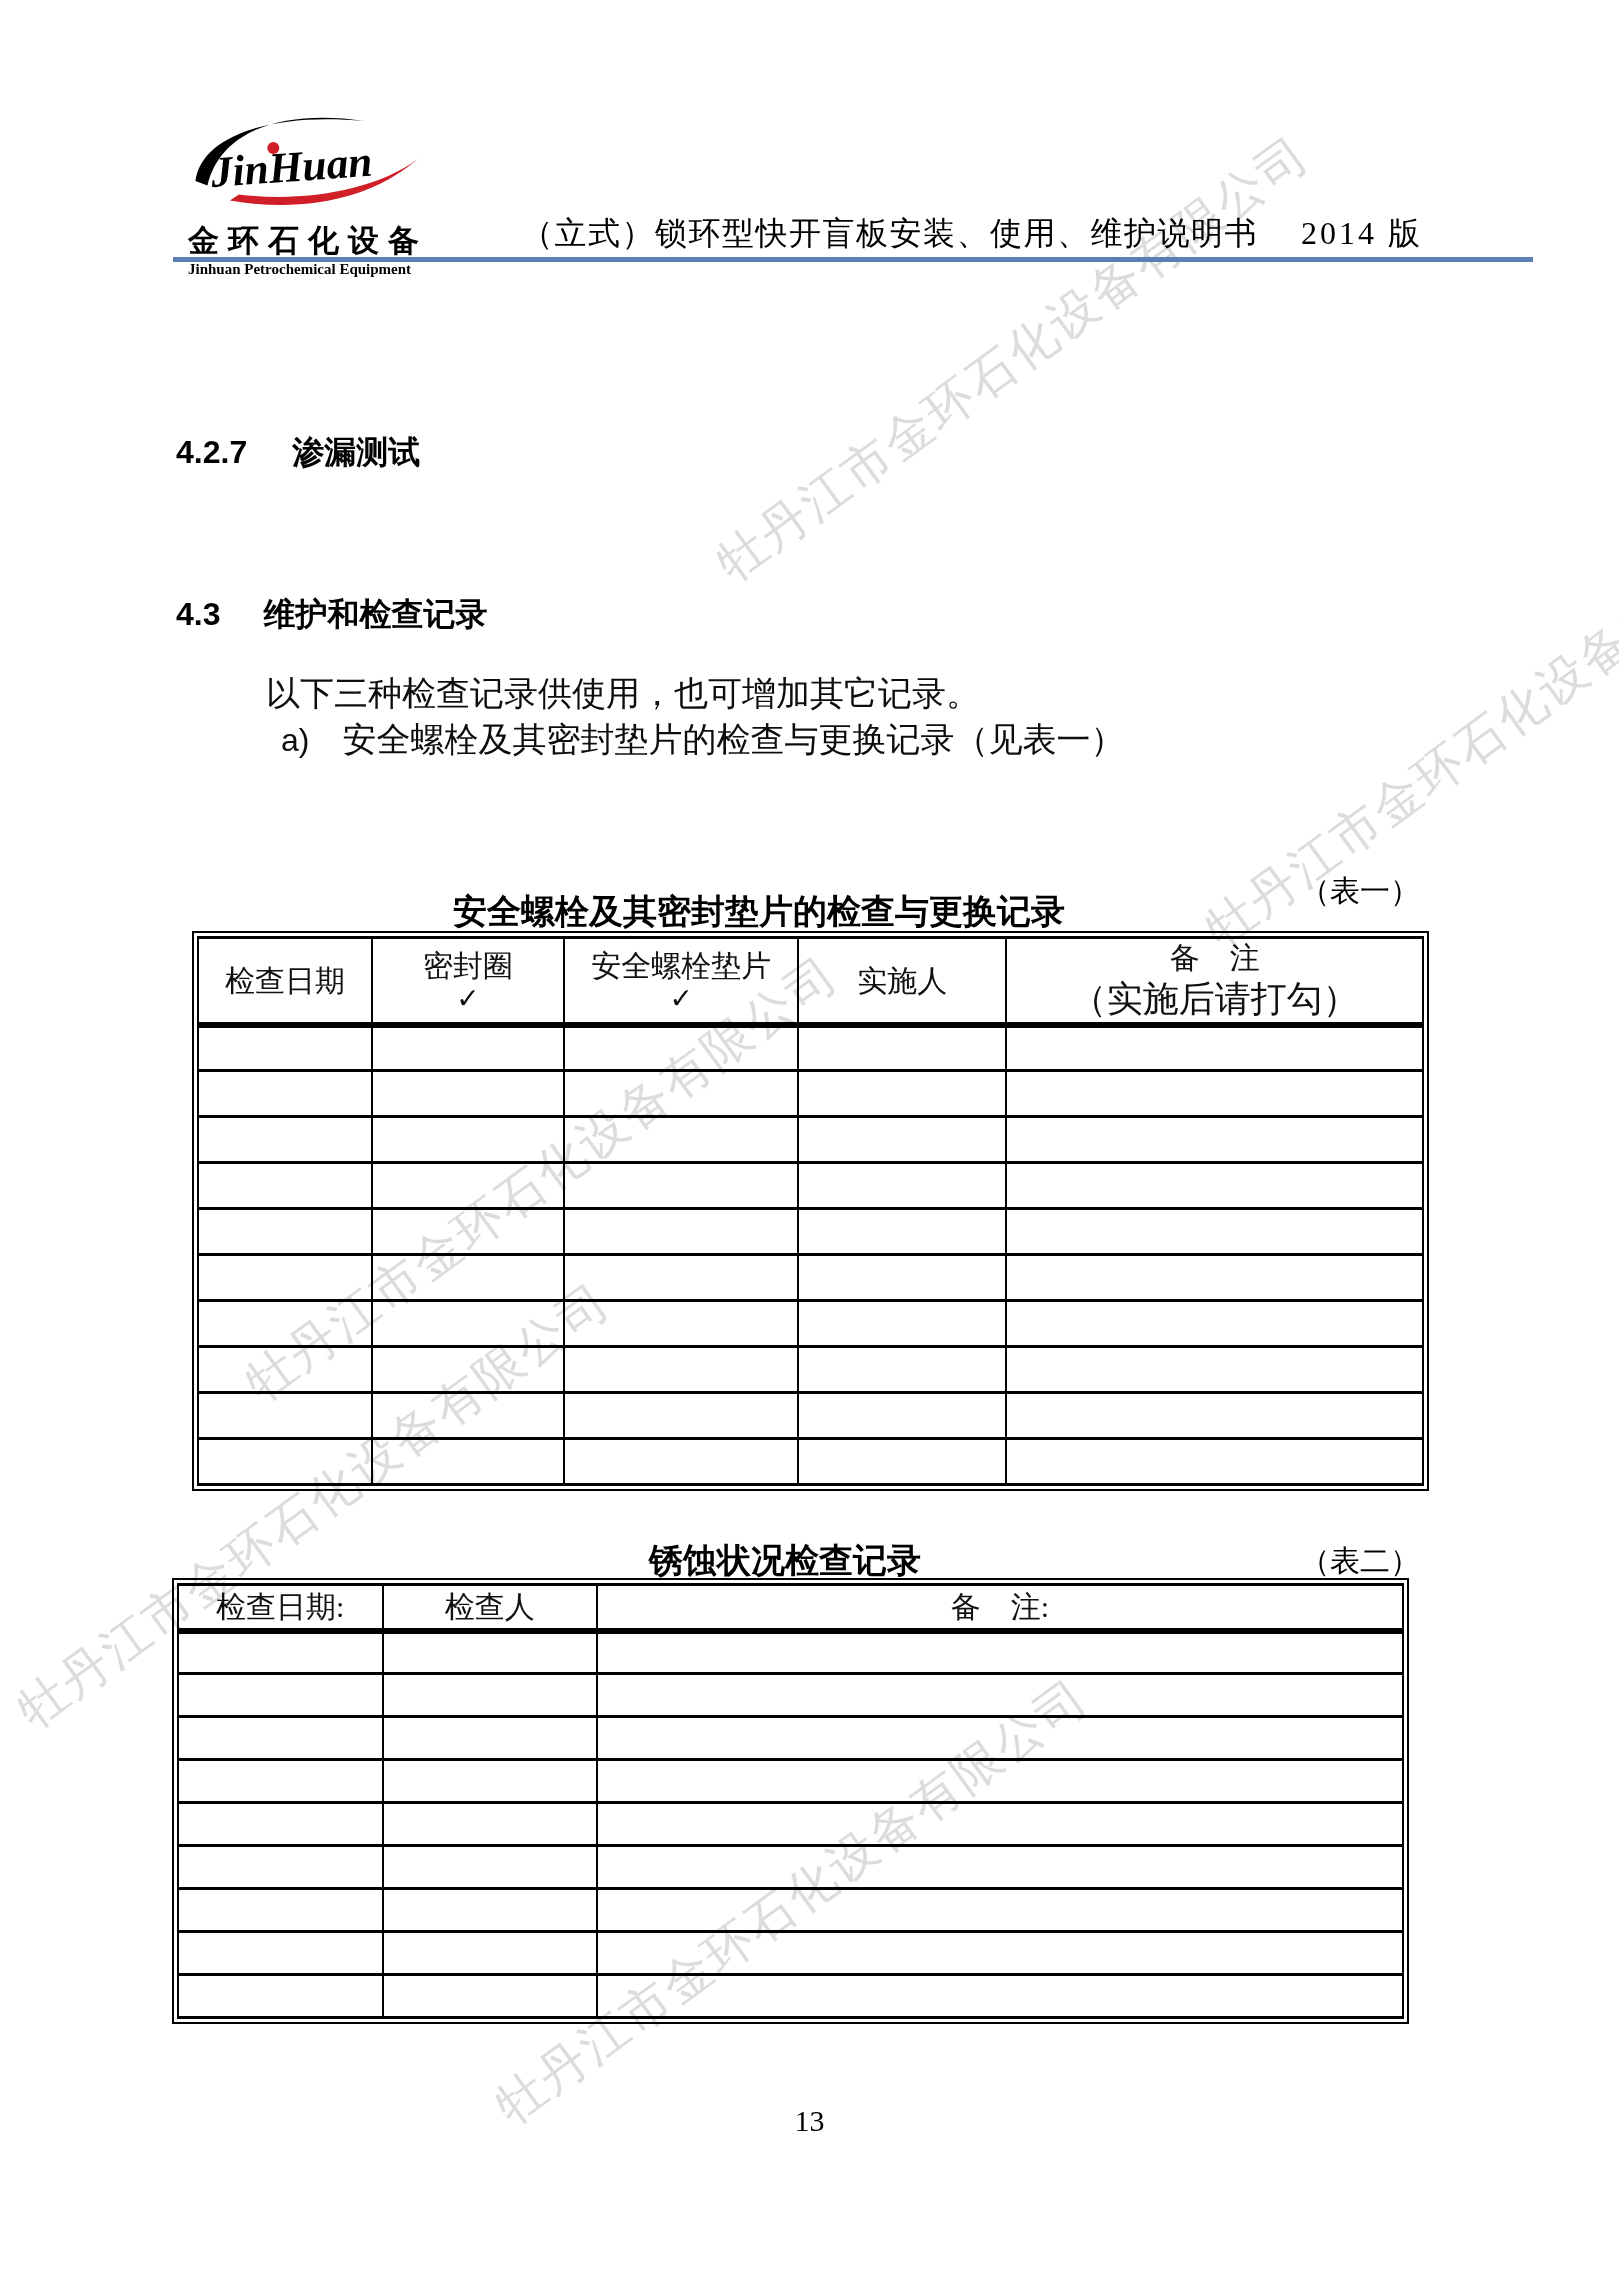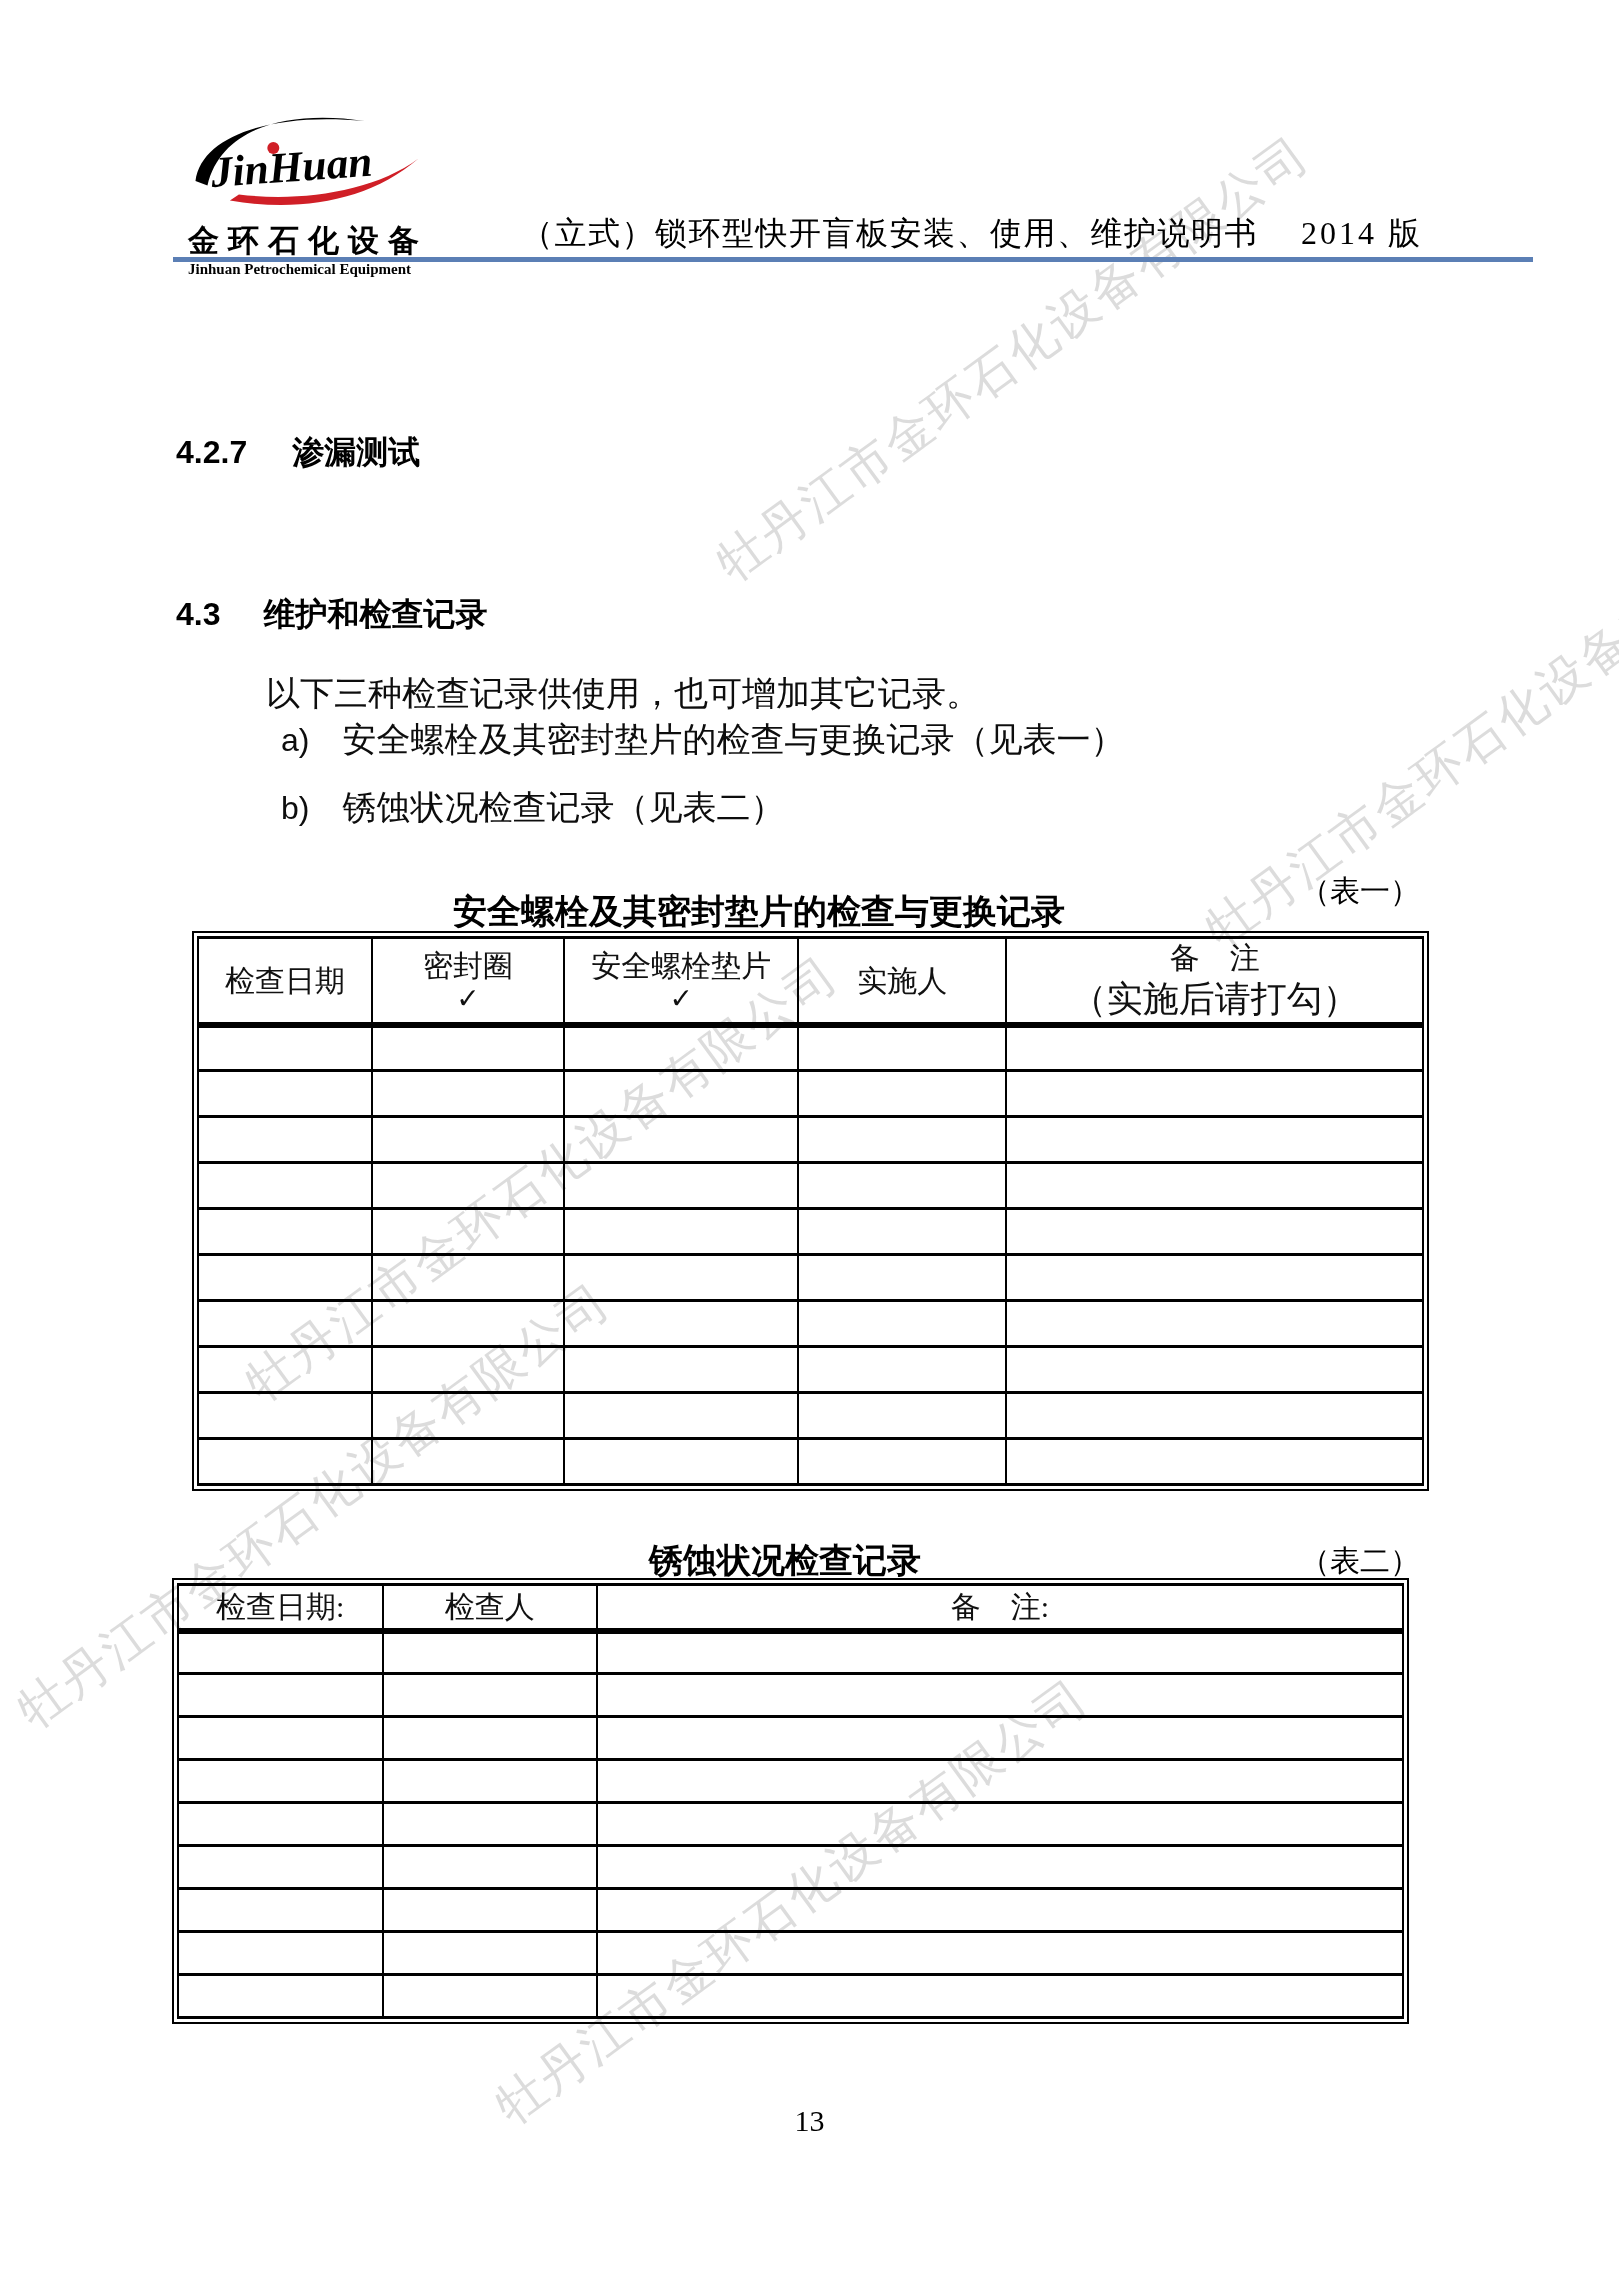--- a/index.html
+++ b/index.html
@@ -106,24 +106,20 @@
     <span class="t-head" style="margin-left:40px;">维护和检查记录</span>
   </div>
 
   <div class="abs t-serif" style="left:266px; top:655px;margin-top:16px;">以下三种检查记录供使用，也可增加其它记录。</div>
 
   <div class="abs" style="left:281px; top:717px; white-space:nowrap;">
     <span class="t-label">a)</span>
     <span class="t-serif" style="margin-left:30px;">安全螺栓及其密封垫片的检查与更换记录（见表一）</span>
   </div>
 
-  <div class="abs" style="left:281px; top:785px; white-space:nowrap;">
-    <span class="t-label">b)</span>
-    <span class="t-serif" style="margin-left:30px;">锈蚀状况检查记录（见表二）</span>
-  </div>
 
   <div class="abs tbl-title" style="left:247px; top:889px; width:1024px;">安全螺栓及其密封垫片的检查与更换记录</div>
   <div class="abs tbl-tag" style="left:1300px; top:871px;">（表一）</div>
 
   <div class="tbl-outer" style="left:172px; top:931px; width:1237px;margin-left:20px;">
     <table class="rec" id="table1">
       <colgroup>
         <col style="width:14.2%">
           <col style="width:15.7%">
           <col style="width:19.1%">

